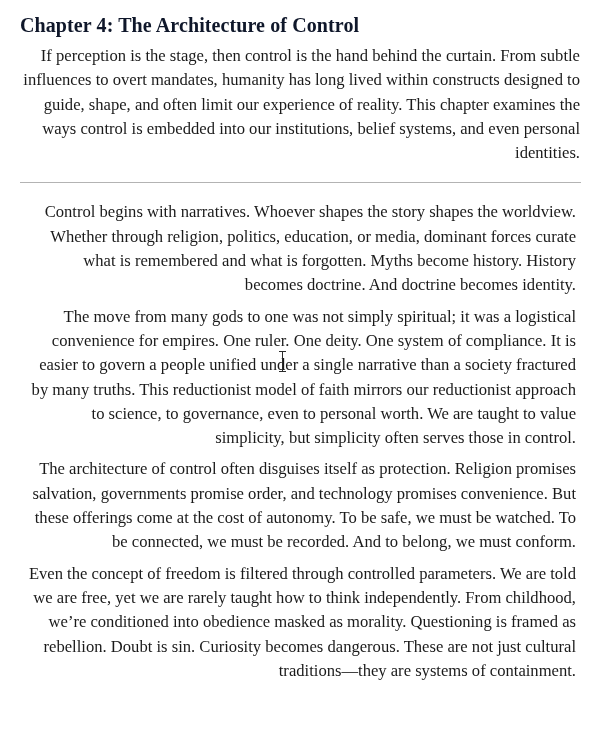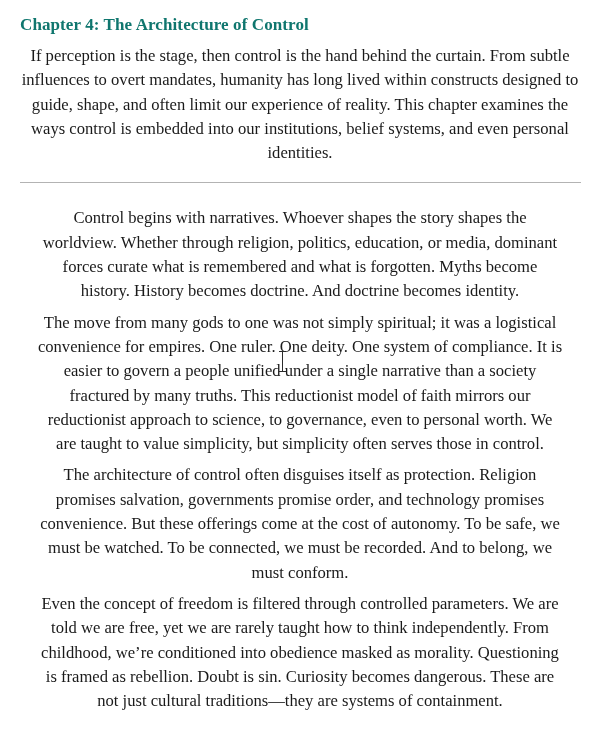--- a/index.html
+++ b/index.html
@@ -16,46 +16,46 @@
     position: relative;
   }
   .page {
     position: relative;
     width: 600px;
     height: 743px;
     box-sizing: border-box;
     padding: 0 20px;
   }
   .chapter-heading {
-    font-size: 17px;
+    font-size: 20px;
     font-weight: bold;
     line-height: 24px;
     margin: 0;
     padding-top: 13px;
     letter-spacing: 0.1px;
-    color: #0f766e;
+    color: #0f172a;
   }
   .body-text {
     font-size: 16.6px;
     line-height: 24.3px;
     margin: 0;
     padding-top: 7px;
-    text-align: center;
+    text-align: right;
     color: #1a1a1a;
     max-width: 562px;
   }
   .section-divider {
     border: 0;
     border-top: 1px solid #b3b3b3;
     margin: 17px 0 10px 0;
     width: 561px;
     height: 0;
   }
   .block-group {
-    margin: 16px;
+    margin: 4px;
     padding: 0;
   }
   .text-caret {
     position: absolute;
     left: 282px;
     top: 351px;
     width: 1px;
     height: 21px;
     background: #2b2b2b;
     pointer-events: none;

